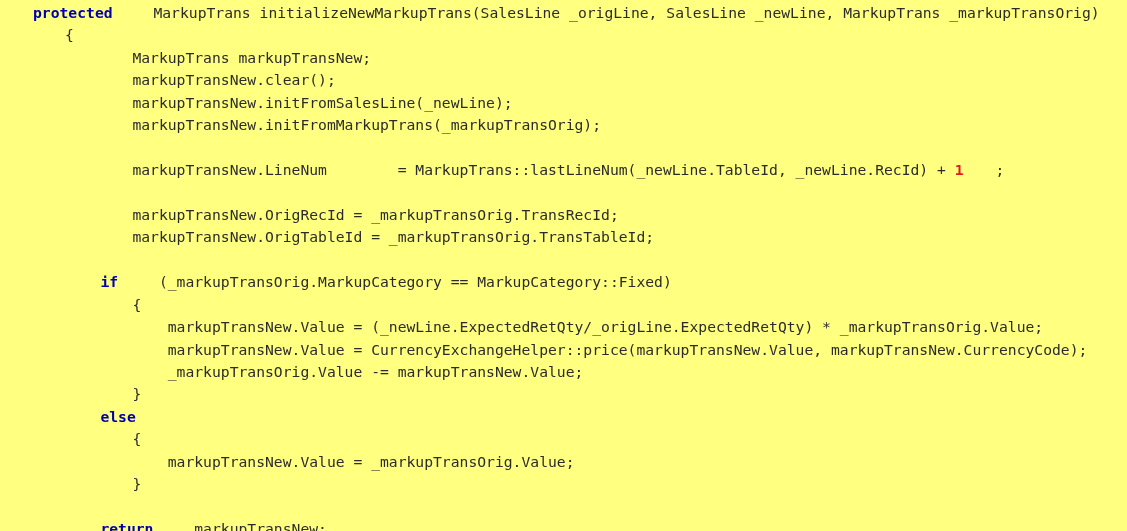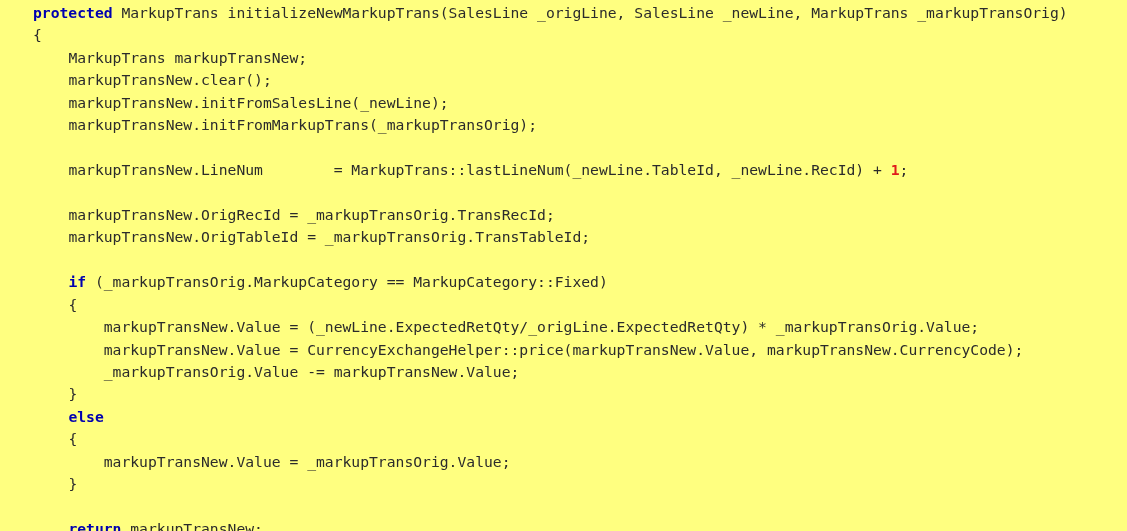--- a/index.html
+++ b/index.html
@@ -43,20 +43,21 @@
   .kw {
     color: #0000b0;
     font-weight: bold;
   }
   .num {
     color: #e01b1b;
     font-weight: bold;
   }
   .pl {
     color: #2b2b2b;
+    padding-left: 32px;
   }
 </style>
 </head>
 <body>
 
 <div id="code-surface">
   <pre id="code-block"><span class="ln"><span class="kw">protected</span><span class="pl"> MarkupTrans initializeNewMarkupTrans(SalesLine _origLine, SalesLine _newLine, MarkupTrans _markupTransOrig)</span></span><span class="ln"><span class="pl">{</span></span><span class="ln"><span class="pl">    </span><span class="pl">MarkupTrans markupTransNew;</span></span><span class="ln"><span class="pl">    </span><span class="pl">markupTransNew.clear();</span></span><span class="ln"><span class="pl">    </span><span class="pl">markupTransNew.initFromSalesLine(_newLine);</span></span><span class="ln"><span class="pl">    </span><span class="pl">markupTransNew.initFromMarkupTrans(_markupTransOrig);</span></span><span class="ln"><span class="pl"></span>&nbsp;</span><span class="ln"><span class="pl">    </span><span class="pl">markupTransNew.LineNum        = MarkupTrans::lastLineNum(_newLine.TableId, _newLine.RecId) + </span><span class="num">1</span><span class="pl">;</span></span><span class="ln"><span class="pl"></span>&nbsp;</span><span class="ln"><span class="pl">    </span><span class="pl">markupTransNew.OrigRecId = _markupTransOrig.TransRecId;</span></span><span class="ln"><span class="pl">    </span><span class="pl">markupTransNew.OrigTableId = _markupTransOrig.TransTableId;</span></span><span class="ln"><span class="pl"></span>&nbsp;</span><span class="ln"><span class="pl">    </span><span class="kw">if</span><span class="pl"> (_markupTransOrig.MarkupCategory == MarkupCategory::Fixed)</span></span><span class="ln"><span class="pl">    </span><span class="pl">{</span></span><span class="ln"><span class="pl">        </span><span class="pl">markupTransNew.Value = (_newLine.ExpectedRetQty/_origLine.ExpectedRetQty) * _markupTransOrig.Value;</span></span><span class="ln"><span class="pl">        </span><span class="pl">markupTransNew.Value = CurrencyExchangeHelper::price(markupTransNew.Value, markupTransNew.CurrencyCode);</span></span><span class="ln"><span class="pl">        </span><span class="pl">_markupTransOrig.Value -= markupTransNew.Value;</span></span><span class="ln"><span class="pl">    </span><span class="pl">}</span></span><span class="ln"><span class="pl">    </span><span class="kw">else</span></span><span class="ln"><span class="pl">    </span><span class="pl">{</span></span><span class="ln"><span class="pl">        </span><span class="pl">markupTransNew.Value = _markupTransOrig.Value;</span></span><span class="ln"><span class="pl">    </span><span class="pl">}</span></span><span class="ln"><span class="pl"></span>&nbsp;</span><span class="ln"><span class="pl">    </span><span class="kw">return</span><span class="pl"> markupTransNew;</span></span></pre>
 </div>
 
 </body></html>

